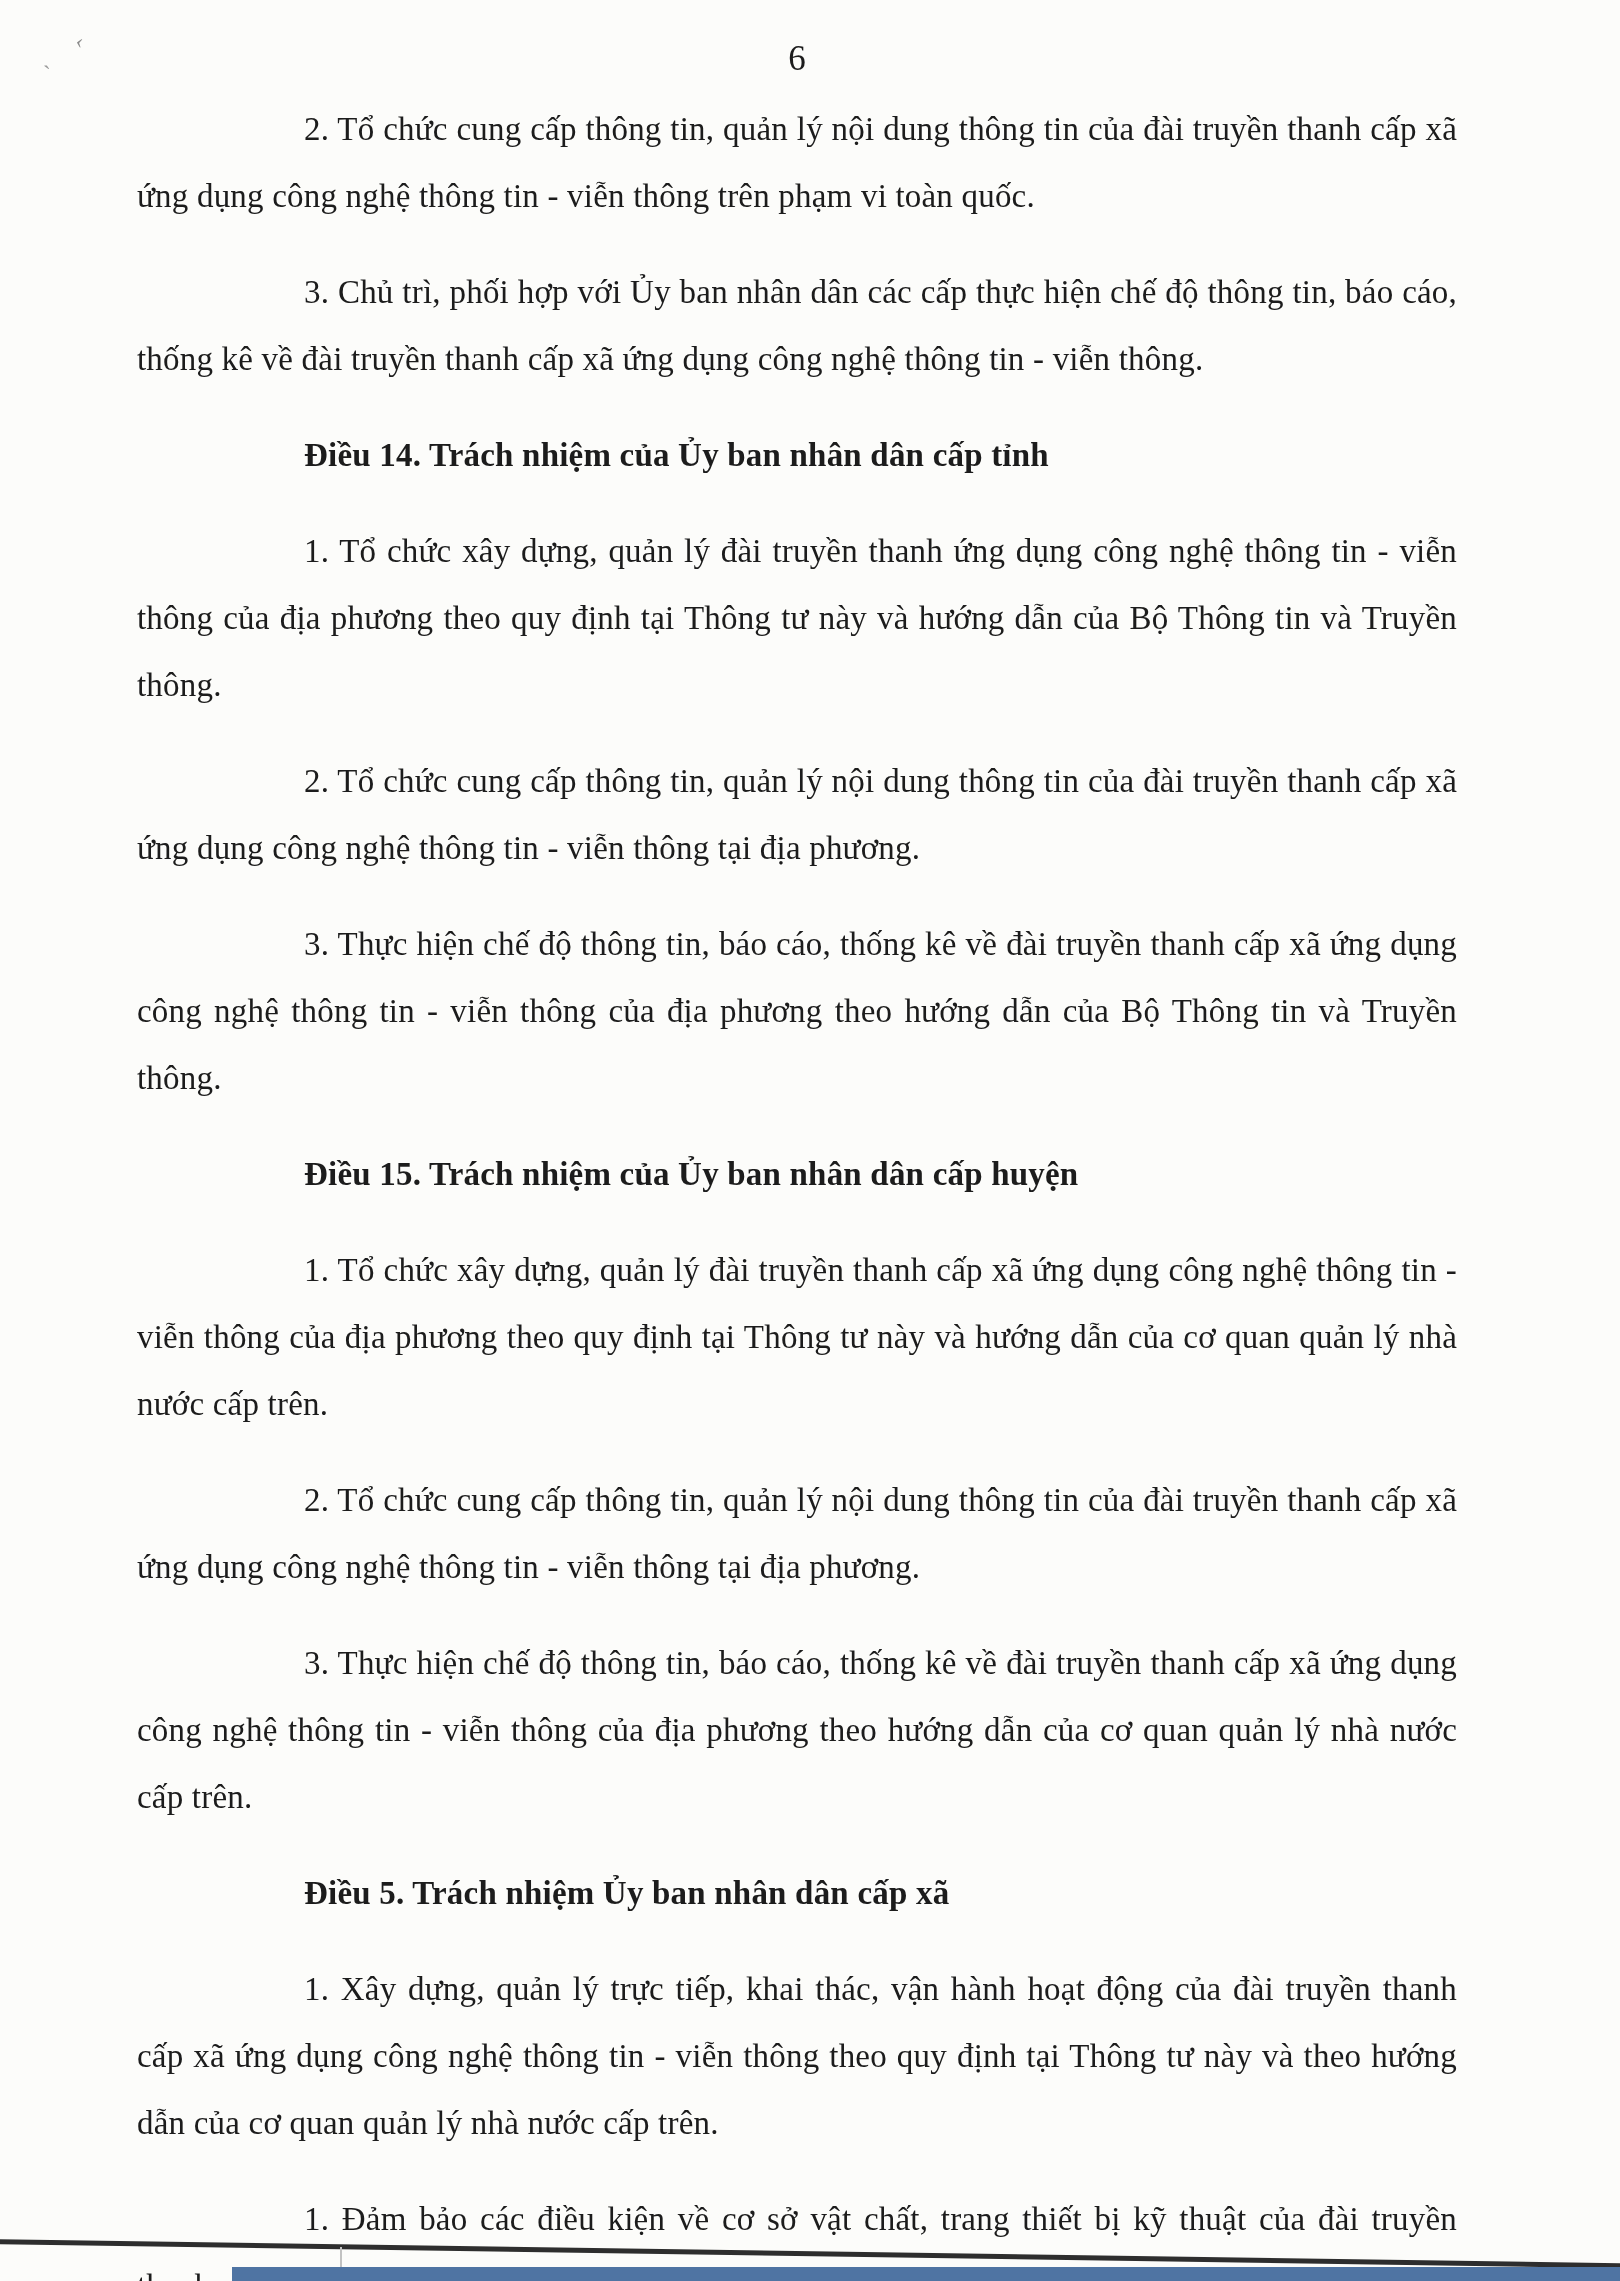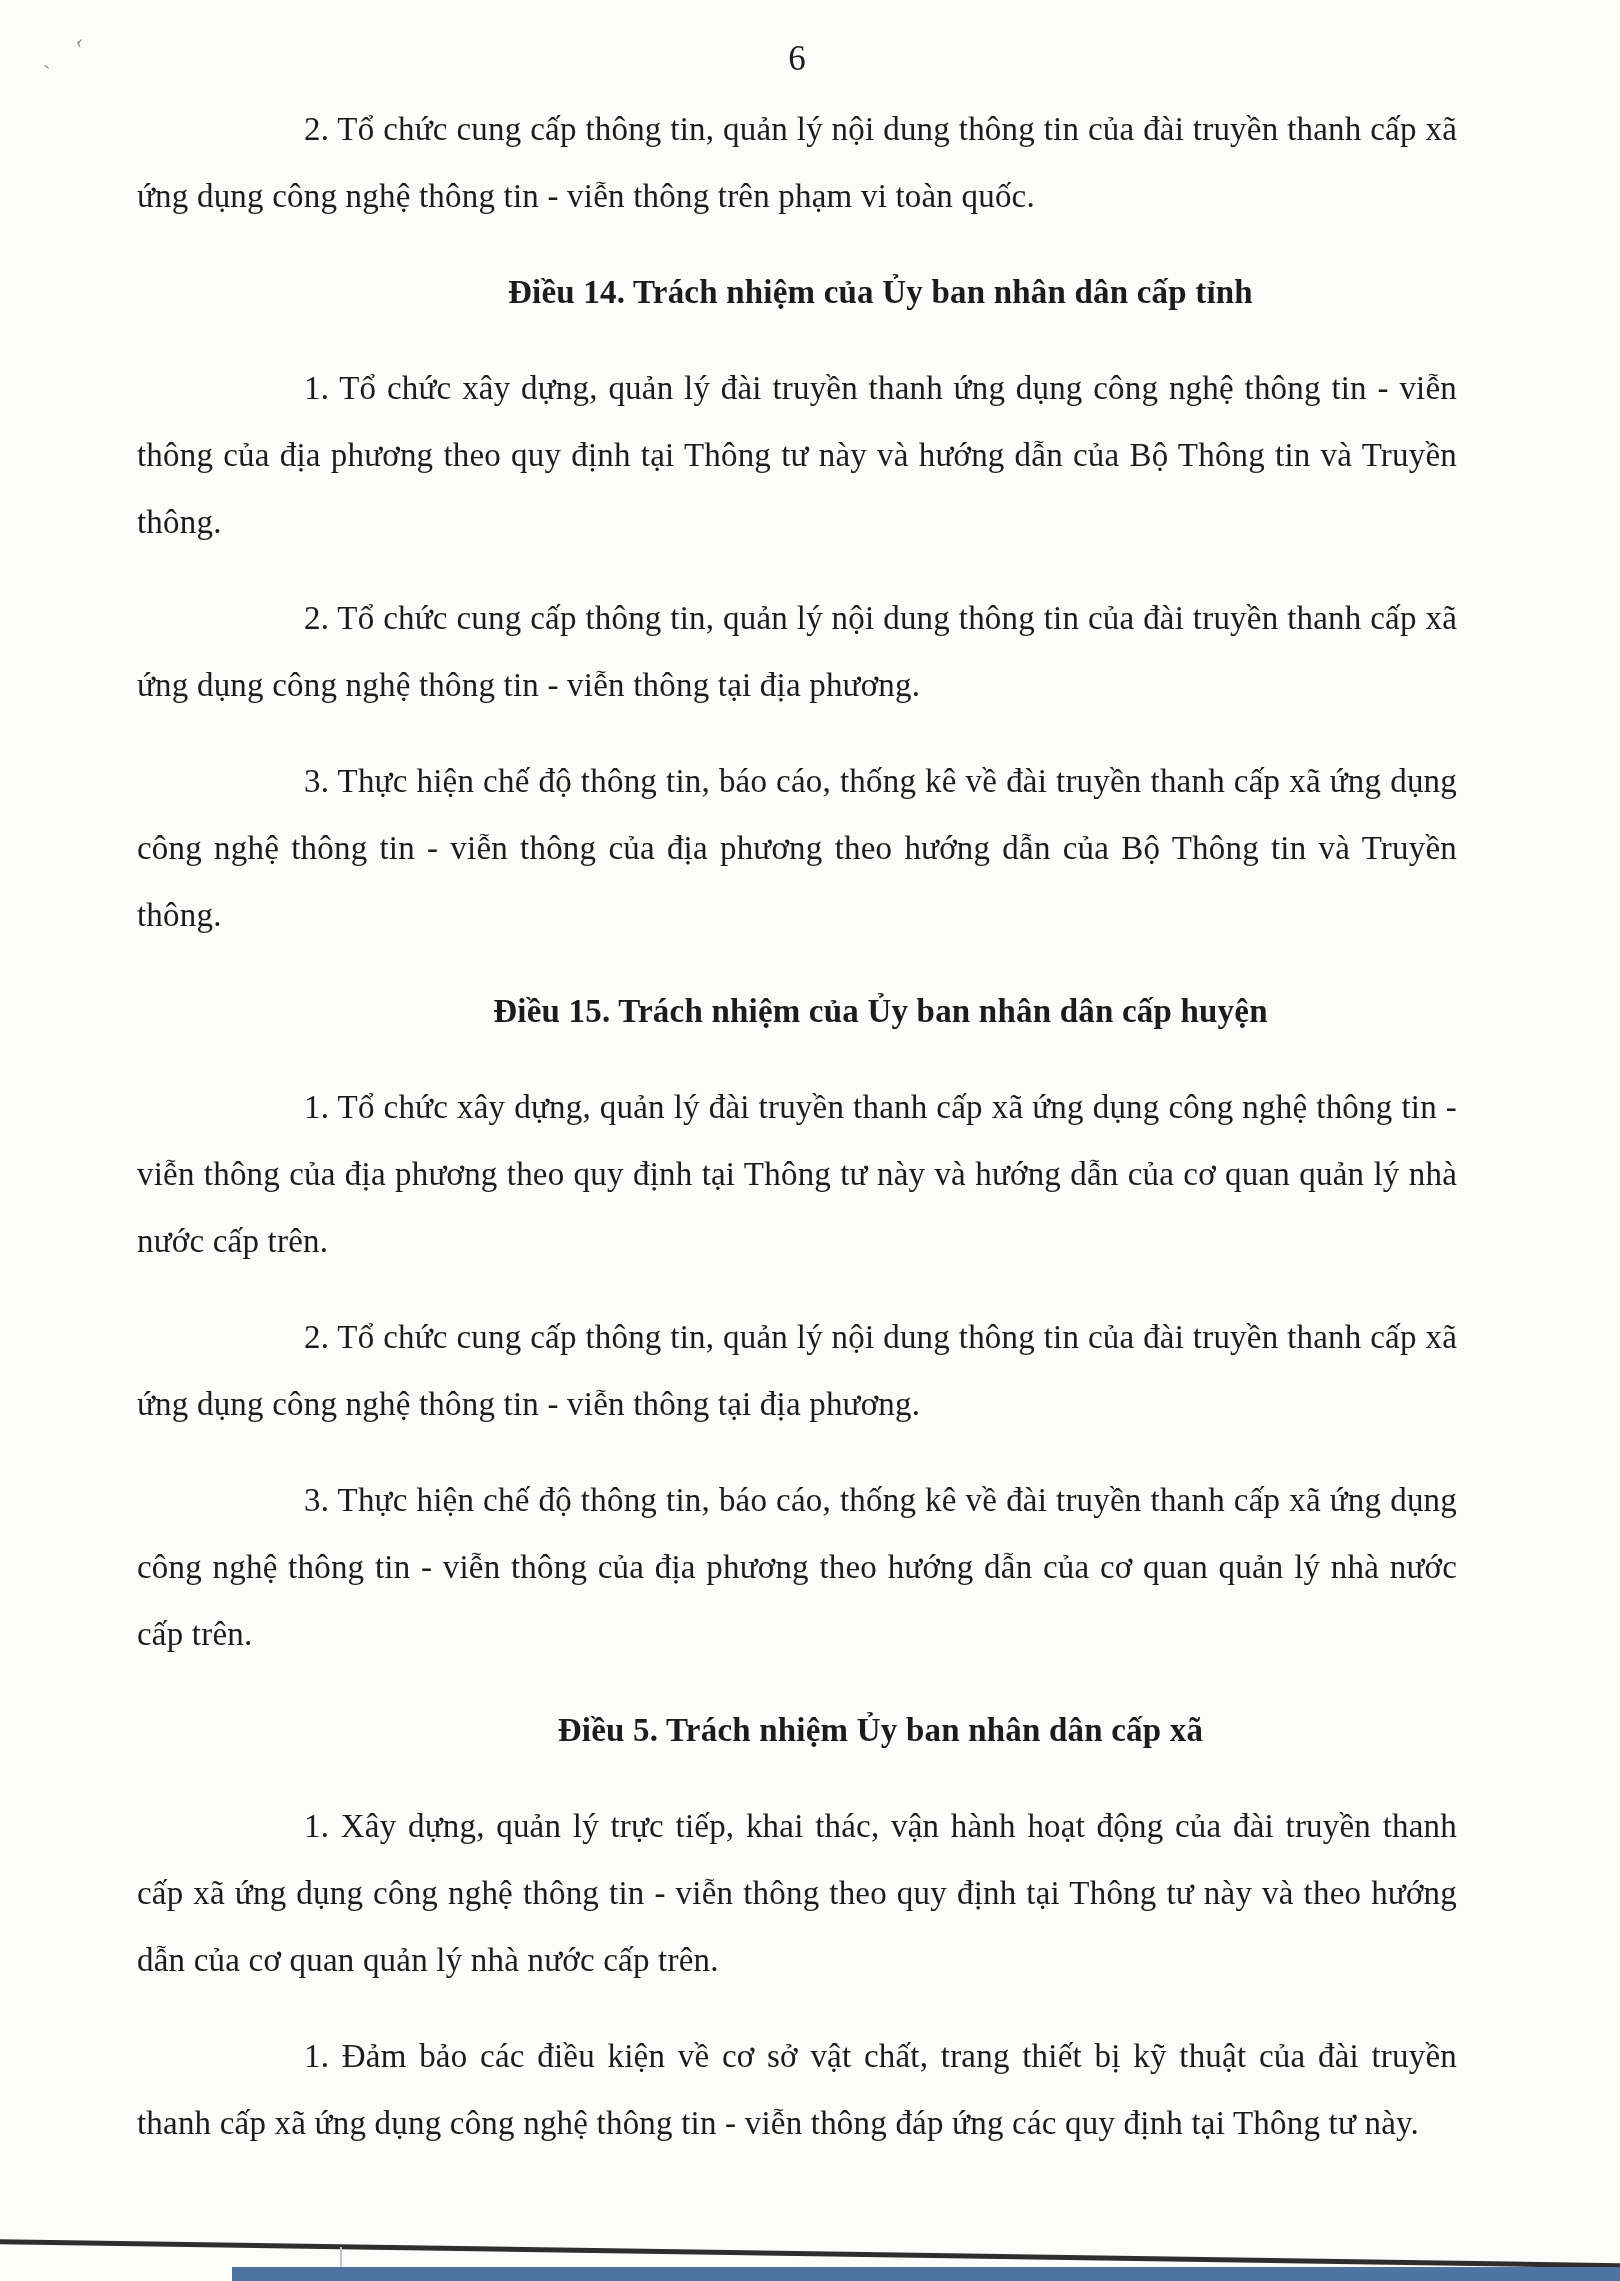--- a/index.html
+++ b/index.html
@@ -32,21 +32,21 @@
   .doc-body p {
     margin: 0 0 29px 0;
     font-size: 33px;
     line-height: 67px;
     text-align: justify;
     text-indent: 167px;
     letter-spacing: 0.2px;
   }
   .doc-body p.heading {
     font-weight: bold;
-    text-align: center;
+    text-align: left;
     font-size: 33px;
   }
   
   .artifact-mark-1 {
     position: absolute;
     left: 76px;
     top: 29px;
     font-size: 21.6px;
     color: #8a8a8a;
     transform: rotate(12deg);
@@ -90,20 +90,21 @@
 
 <div class="page">
 
   <span class="artifact-mark-1">‹</span>
   <span class="artifact-mark-2">`</span>
 
   <div class="page-number">6</div>
 
   <div class="doc-body">
       <p>2. Tổ chức cung cấp thông tin, quản lý nội dung thông tin của đài truyền thanh cấp xã ứng dụng công nghệ thông tin - viễn thông trên phạm vi toàn quốc.</p>
+      <p>3. Chủ trì, phối hợp với Ủy ban nhân dân các cấp thực hiện chế độ thông tin, báo cáo, thống kê về đài truyền thanh cấp xã ứng dụng công nghệ thông tin - viễn thông.</p>
       <p class="heading">Điều 14. Trách nhiệm của Ủy ban nhân dân cấp tỉnh</p>
       <p>1. Tổ chức xây dựng, quản lý đài truyền thanh ứng dụng công nghệ thông tin - viễn thông của địa phương theo quy định tại Thông tư này và hướng dẫn của Bộ Thông tin và Truyền thông.</p>
       <p>2. Tổ chức cung cấp thông tin, quản lý nội dung thông tin của đài truyền thanh cấp xã ứng dụng công nghệ thông tin - viễn thông tại địa phương.</p>
       <p>3. Thực hiện chế độ thông tin, báo cáo, thống kê về đài truyền thanh cấp xã ứng dụng công nghệ thông tin - viễn thông của địa phương theo hướng dẫn của Bộ Thông tin và Truyền thông.</p>
       <p class="heading">Điều 15. Trách nhiệm của Ủy ban nhân dân cấp huyện</p>
       <p>1. Tổ chức xây dựng, quản lý đài truyền thanh cấp xã ứng dụng công nghệ thông tin - viễn thông của địa phương theo quy định tại Thông tư này và hướng dẫn của cơ quan quản lý nhà nước cấp trên.</p>
       <p>2. Tổ chức cung cấp thông tin, quản lý nội dung thông tin của đài truyền thanh cấp xã ứng dụng công nghệ thông tin - viễn thông tại địa phương.</p>
       <p>3. Thực hiện chế độ thông tin, báo cáo, thống kê về đài truyền thanh cấp xã ứng dụng công nghệ thông tin - viễn thông của địa phương theo hướng dẫn của cơ quan quản lý nhà nước cấp trên.</p>
       <p class="heading">Điều 5. Trách nhiệm Ủy ban nhân dân cấp xã</p>
       <p>1. Xây dựng, quản lý trực tiếp, khai thác, vận hành hoạt động của đài truyền thanh cấp xã ứng dụng công nghệ thông tin - viễn thông theo quy định tại Thông tư này và theo hướng dẫn của cơ quan quản lý nhà nước cấp trên.</p>

